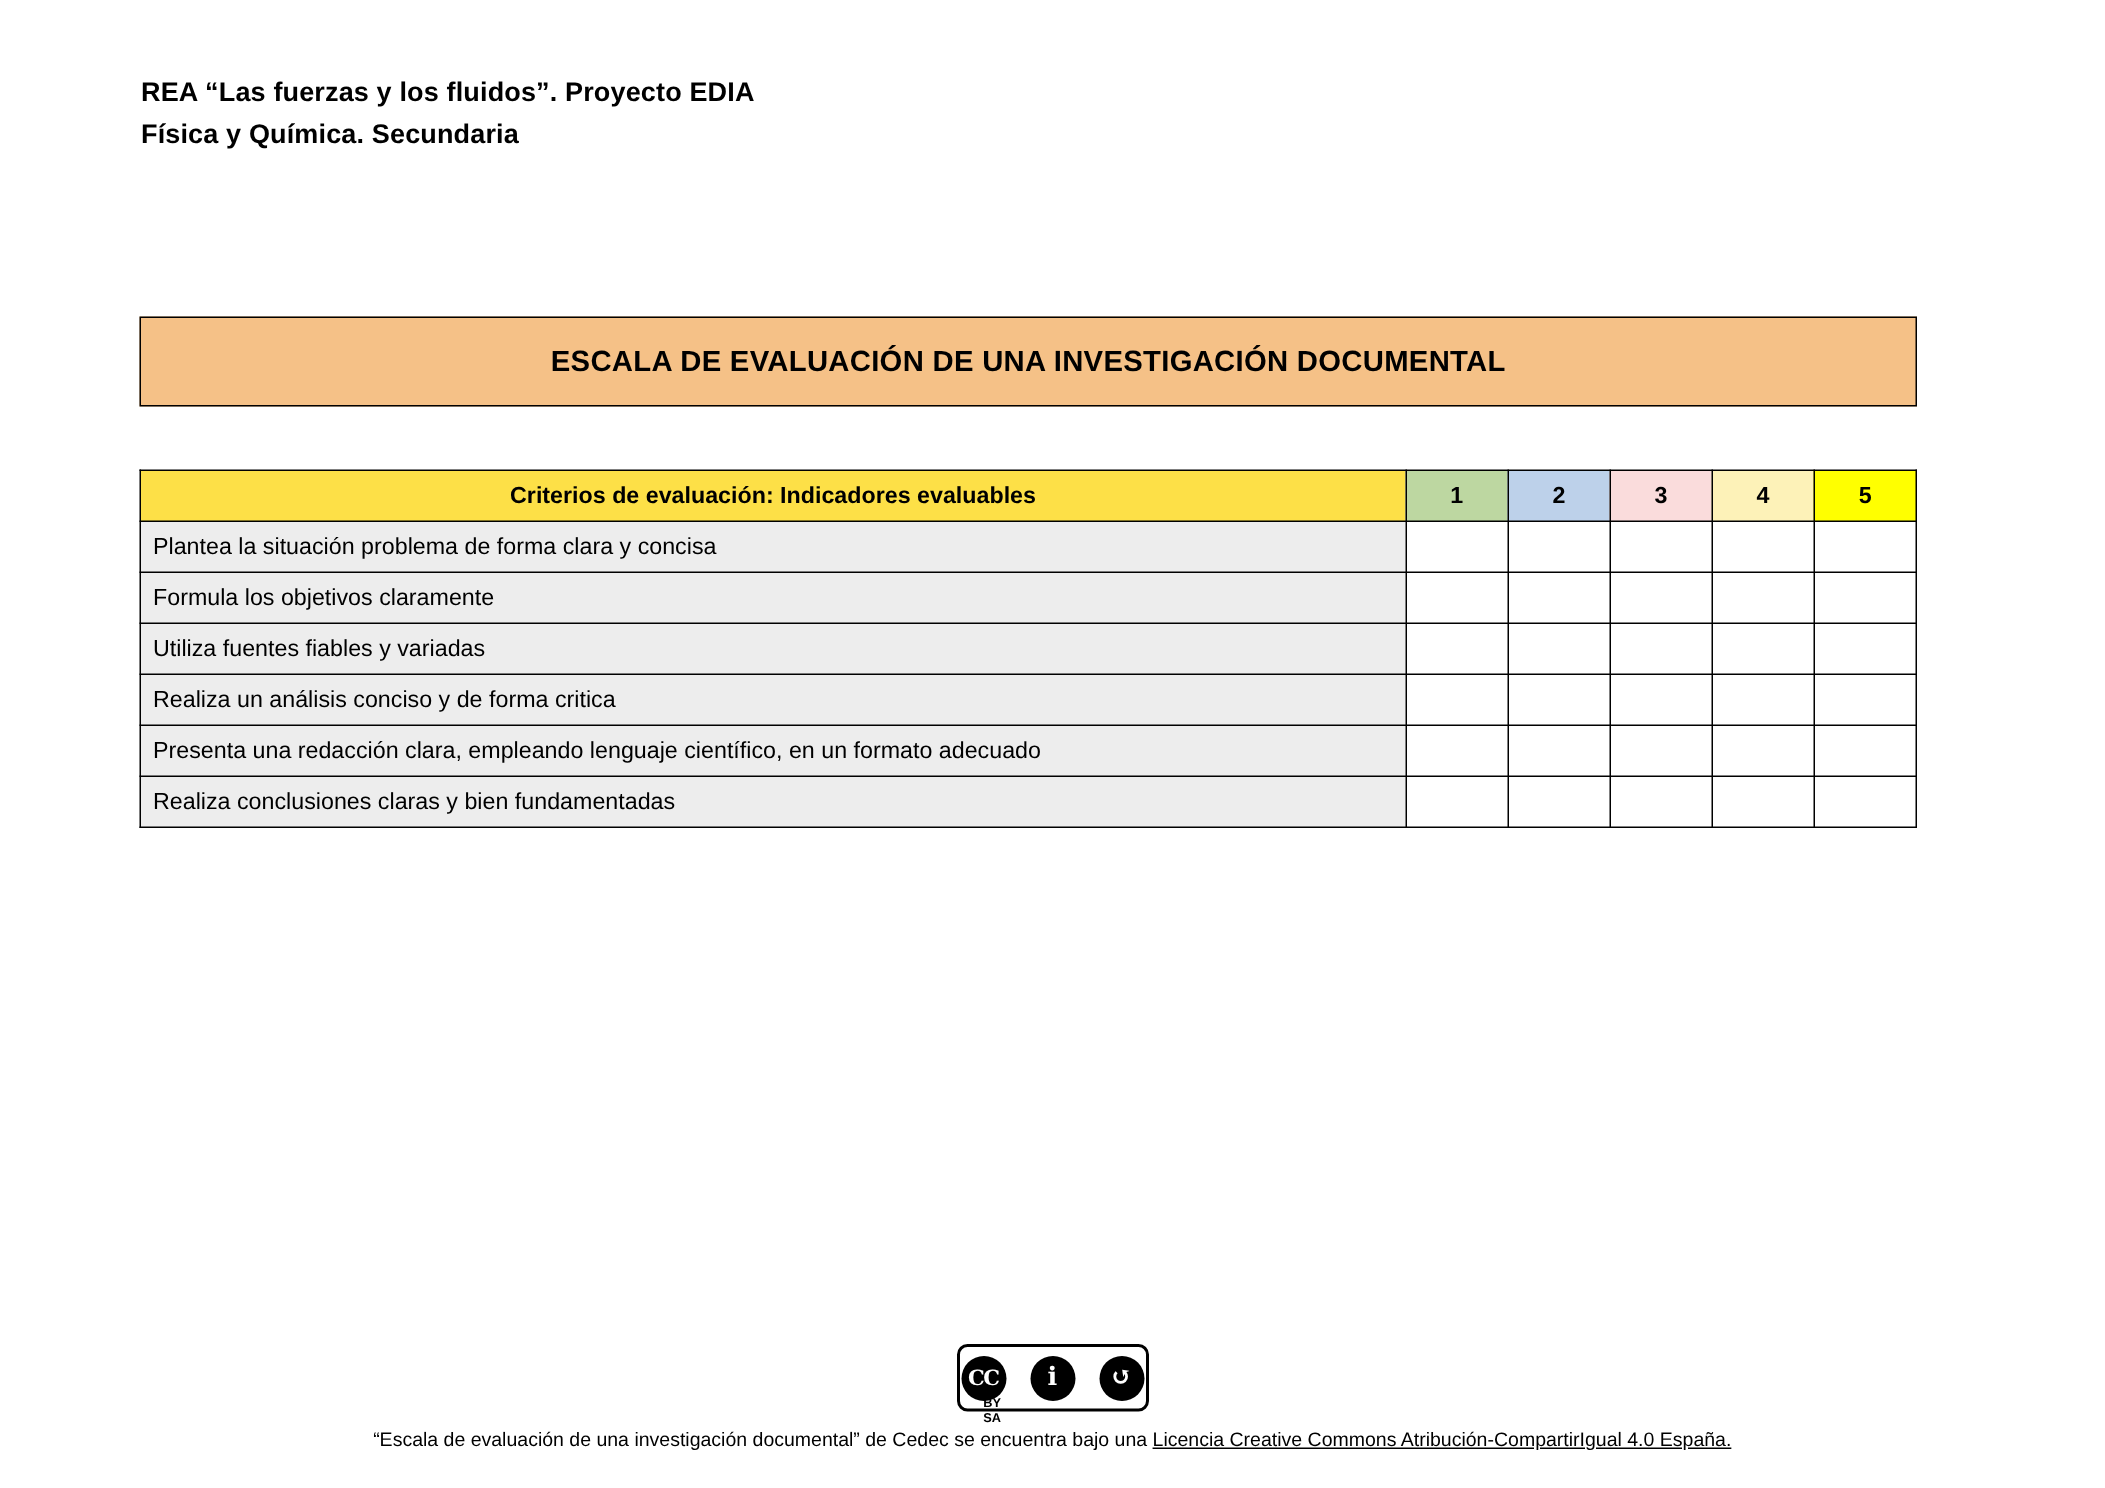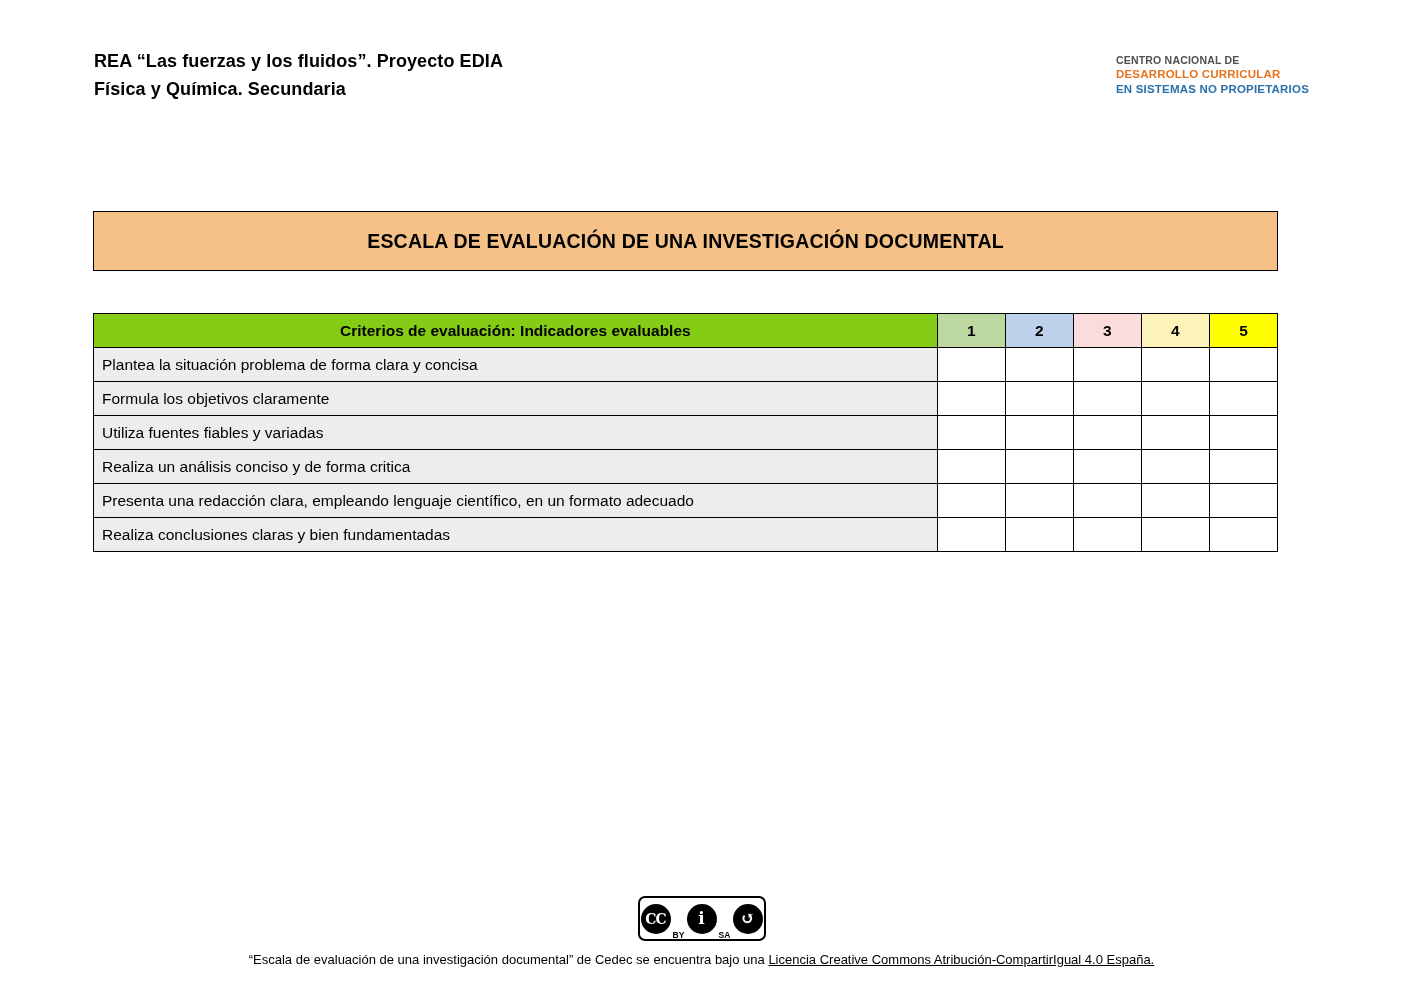--- a/index.html
+++ b/index.html
@@ -92,21 +92,21 @@
     left: 93px;
     width: 1185px;
     border-collapse: collapse;
     table-layout: fixed;
   }
   .eval-table td, .eval-table th {
     border: 1.3px solid #000000;
     box-sizing: border-box;
   }
   .eval-table .head-criteria {
-    background: #84cc16;
+    background: #fde047;
     text-align: center;
     font-size: 15.5px;
     font-weight: bold;
     height: 34px;
     padding: 0 6px;
   }
   .eval-table .head-score {
     text-align: center;
     font-size: 15.5px;
     font-weight: bold;
@@ -173,20 +173,21 @@
     left: 50%;
     transform: translateX(-50%);
     width: 128px;
     display: flex;
     justify-content: space-around;
     font-size: 8.5px;
     font-weight: bold;
     color: #000000;
     padding: 0 18px;
     box-sizing: border-box;
+    flex-direction: column;
   }
   .license-line {
     position: absolute;
     top: 952px;
     left: 0;
     width: 100%;
     text-align: center;
     font-size: 13px;
   }
   .license-link {
@@ -198,25 +199,20 @@
 <body>
 
 <div class="doc-header">
   <div class="header-title">
     <div>REA “Las fuerzas y los fluidos”. Proyecto EDIA</div>
     <div>Física y Química. Secundaria</div>
   </div>
 </div>
 
 <div class="logo-wrap">
-  <div class="logo-lines">
-    <div class="l1">CENTRO NACIONAL DE</div>
-    <div class="l2">DESARROLLO CURRICULAR</div>
-    <div class="l3">EN SISTEMAS NO PROPIETARIOS</div>
-  </div>
 </div>
 
 <div class="title-banner">
   <span>ESCALA DE EVALUACIÓN DE UNA INVESTIGACIÓN DOCUMENTAL</span>
 </div>
 
 <table class="eval-table">
   <colgroup>
     <col style="width:843px">
     <col style="width:68px">

